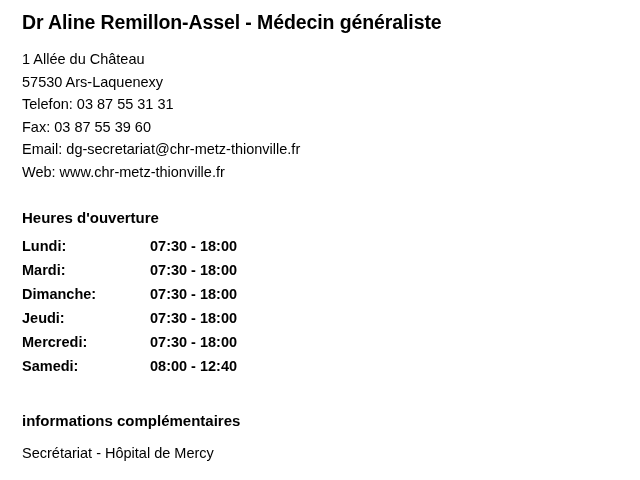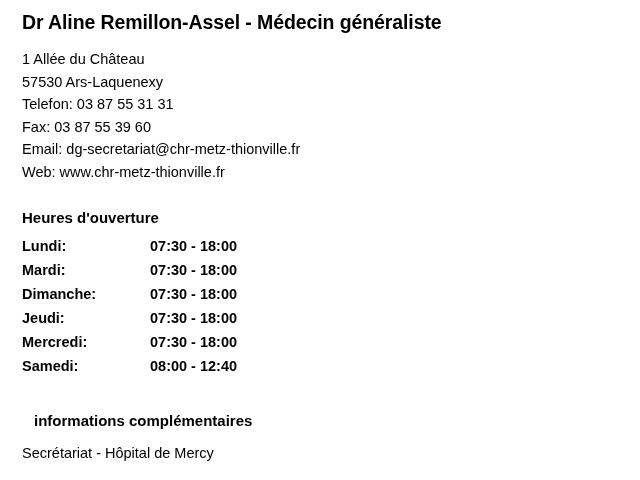--- a/index.html
+++ b/index.html
@@ -57,21 +57,21 @@
     white-space: nowrap;
     font-weight: bold;
   }
   .hours-day {
     width: 120px;
     padding-right: 8px !important;
   }
   .info-heading {
     font-size: 15px;
     font-weight: bold;
-    margin: 30px 0 14px 12px;
+    margin: 30px 0 14px 0;
   }
   .info-text {
     font-size: 14.5px;
     line-height: 20px;
     margin: 0;
   }
   .watermark {
     position: absolute;
     right: 4px;
     top: 132px;

